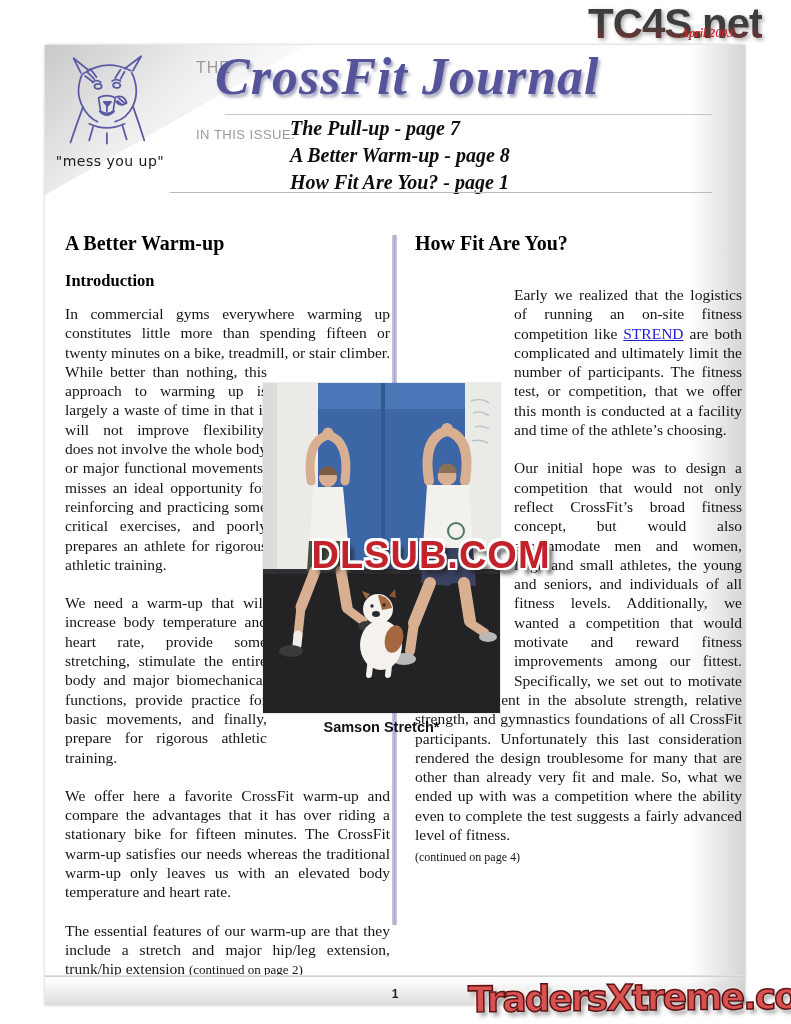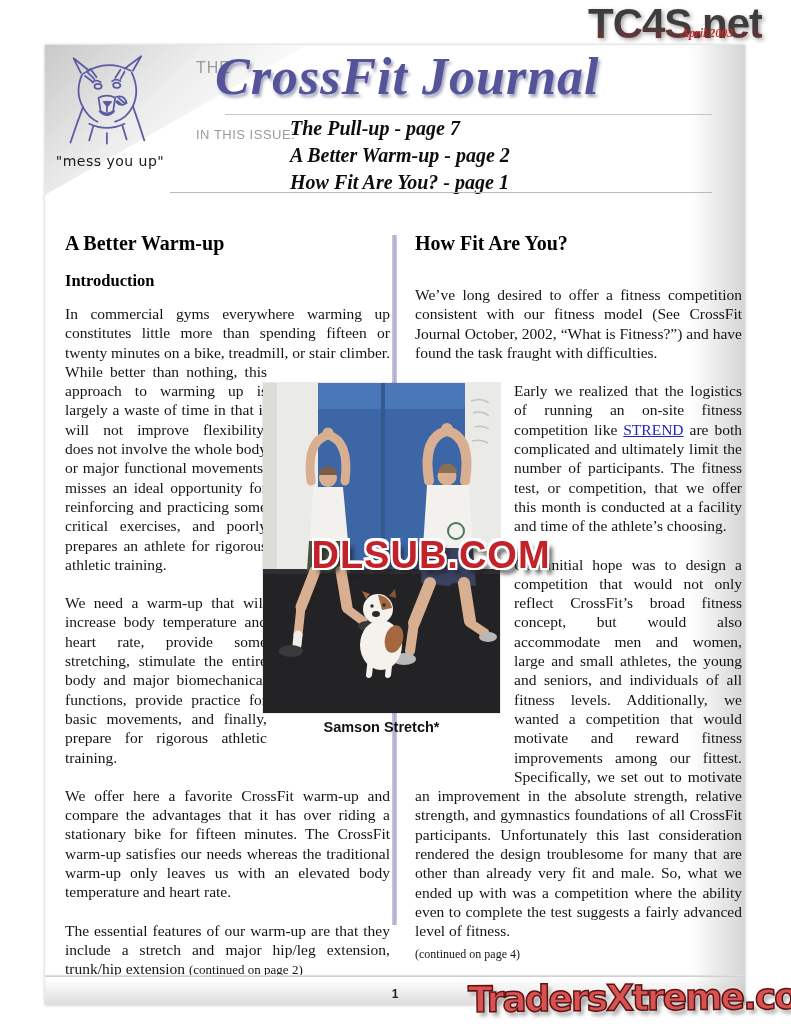--- a/index.html
+++ b/index.html
@@ -143,39 +143,38 @@
     <path d="M34,72 l-4,14 M62,72 l4,13 M47,79 l0,10"></path>
   </svg>
   <div class="logo-caption">"mess you up"</div>
 
   <div class="the-label">THE</div>
   <div class="journal-title">CrossFit Journal</div>
   <div class="rule1"></div>
   <div class="issue-label">IN THIS ISSUE:</div>
   <div class="issue-list">
     <div>The Pull-up - page 7</div>
-    <div>A Better Warm-up - page 2</div>
+    <div>A Better Warm-up - page 8</div>
     <div>How Fit Are You? - page 1</div>
   </div>
   <div class="rule2"></div>
 
   <div class="divider"></div>
 
   <div class="col col-left">
     <h2>A Better Warm-up</h2>
     <h3>Introduction</h3>
     <p><span>In commercial gyms everywhere warming up constitutes little more than spending fifteen or twenty minutes on a bike, treadmill, or stair </span><span class="ph-spacer-l"></span><span>climber. While better than nothing, this approach to warming up is largely a waste of time in that it will not improve flexibility, does not involve the whole body or major functional movements, misses an ideal opportunity for reinforcing and practicing some critical exercises, and poorly prepares an athlete for rigorous athletic training.</span></p>
     <p>We need a warm-up that will increase body temperature and heart rate, provide some stretching, stimulate the entire body and major biomechanical functions, provide practice for basic movements, and finally, prepare for rigorous athletic training.</p>
     <p>We offer here a favorite CrossFit warm-up and compare the advantages that it has over riding a stationary bike for fifteen minutes. The CrossFit warm-up satisfies our needs whereas the traditional warm-up only leaves us with an elevated body temperature and heart rate.</p>
     <p><span>The essential features of our warm-up are that they include a stretch and major hip/leg extension, trunk/hip extension </span><span class="note">(continued on page 2)</span></p>
   </div>
 
   <div class="col col-right">
     <h2>How Fit Are You?</h2>
-    <p>We’ve long desired to offer a fitness competition consistent with our fitness model (See CrossFit Journal October, 2002, “What is Fitness?”) and have found the task fraught with difficulties.</p>
     <p><span class="ph-spacer-r"></span><span>Early we realized that the logistics of running an on-site fitness competition like </span><a class="strend" href="#">STREND</a><span> are both complicated and ultimately limit the number of participants. The fitness test, or competition, that we offer this month is conducted at a facility and time of the athlete’s choosing.</span></p>
     <p>Our initial hope was to design a competition that would not only reflect CrossFit’s broad fitness concept, but would also accommodate men and women, large and small athletes, the young and seniors, and individuals of all fitness levels. Additionally, we wanted a competition that would motivate and reward fitness improvements among our fittest. Specifically, we set out to motivate an improvement in the absolute strength, relative strength, and gymnastics foundations of all CrossFit participants. Unfortunately this last consideration rendered the design troublesome for many that are other than already very fit and male. So, what we ended up with was a competition where the ability even to complete the test suggests a fairly advanced level of fitness.</p>
     <div class="note-block">(continued on page 4)</div>
   </div>
 
   <svg class="photo" viewBox="0 0 237 330">
     <rect x="0" y="0" width="237" height="330" fill="#eaeae7"></rect>
     <rect x="0" y="0" width="14" height="186" fill="#dcdcd8"></rect>
     <path d="M208,18 q10,-4 18,2 M210,30 q9,-3 16,3 M212,44 q8,-2 14,2 M209,58 q9,-2 16,2" stroke="#bcc4cc" stroke-width="1.5" fill="none"></path>
     <rect x="55" y="0" width="147" height="186" fill="#3c66a6"></rect>

